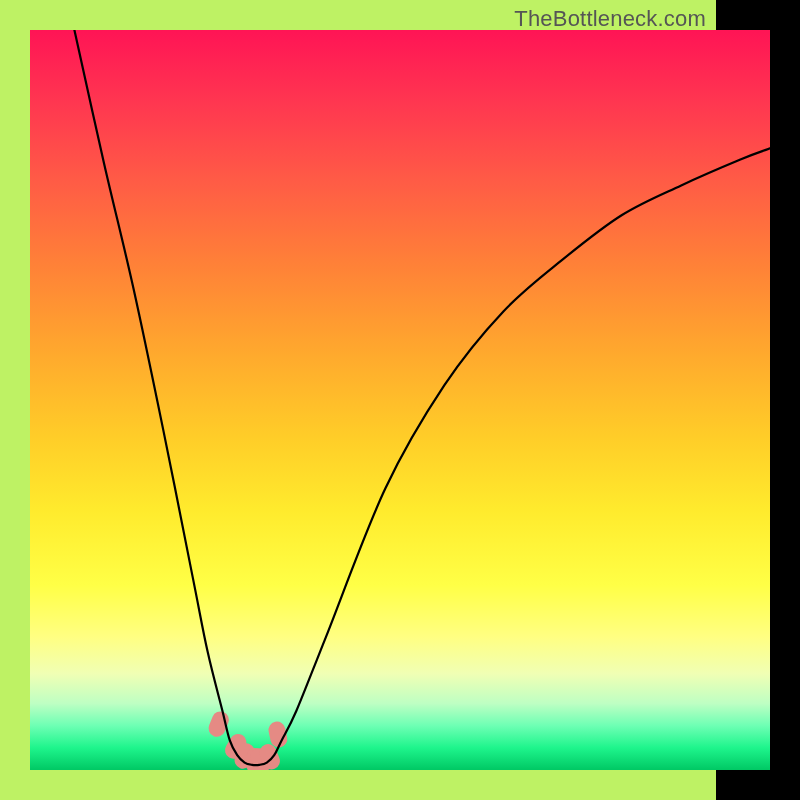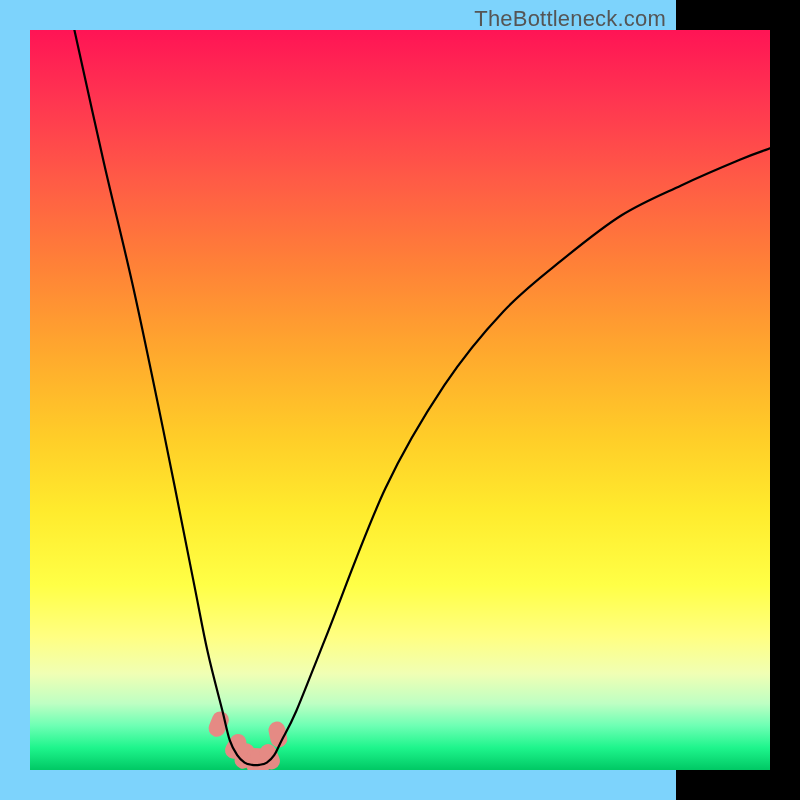--- a/index.html
+++ b/index.html
@@ -5,21 +5,22 @@
   body {
     margin: 0;
     padding: 0;
     background: #000;
     font-family: Arial, sans-serif;
   }
   .chart-container {
     width: 676px;
     height: 800px;
     position: relative;
-    background: #7dd3fc;
+    background: #bef264;
+    padding-left: 40px;
   }
   .plot-area {
     position: absolute;
     left: 30px;
     top: 30px;
     width: 740px;
     height: 740px;
     overflow: hidden;
   }
   .gradient-bg {

